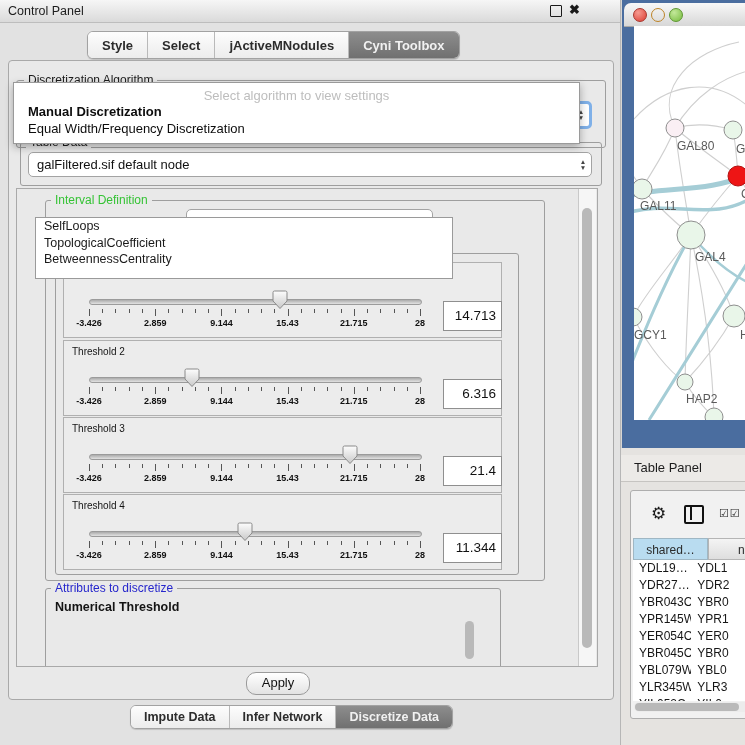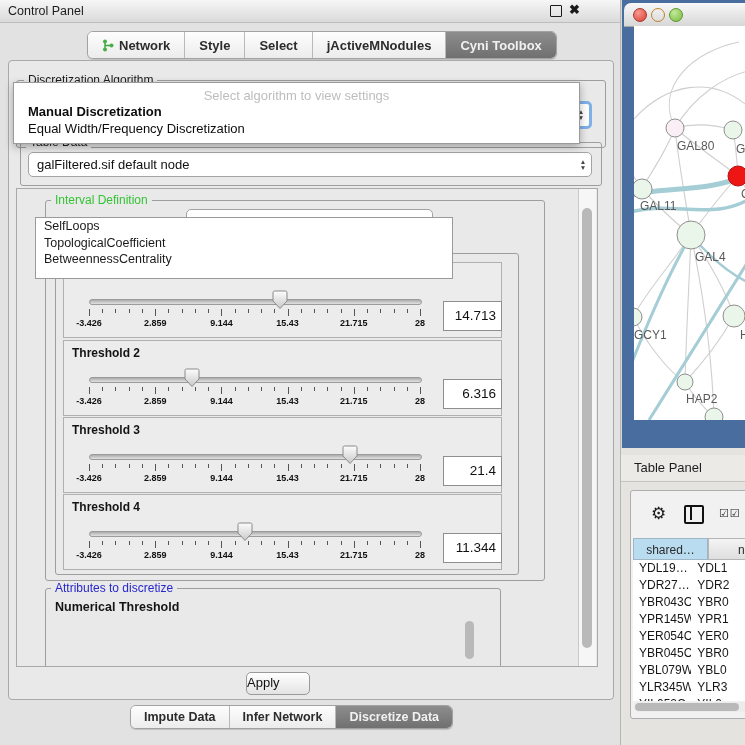--- a/index.html
+++ b/index.html
@@ -40,34 +40,34 @@
   #algo-popup{left:13px;top:82px;width:565px;height:60px;background:#fff;border:1px solid #9a9a9a;
      box-shadow:0 3px 8px rgba(0,0,0,.3);z-index:30;}
   #popup-hint{left:0;top:5px;width:100%;text-align:center;font-size:13px;color:#bdbdbd;}
   .popup-item{left:2px;width:560px;font-size:13px;color:#0d0d0d;padding-left:12px;}
   
   #viewport{left:16px;top:188px;width:580px;height:477px;background:#e9e9e9;border:1px solid #a9a9a9;overflow:hidden;}
   .vscroll-track{background:#f6f6f6;border-left:1px solid #c9c9c9;}
   .scroll-thumb{background:#b9b9b9;border-radius:6px;}
   
   .tbox{position:absolute;left:8px;width:437px;height:74px;background:#ececec;border:1px solid #b0b0b0;}
-  .tbox .tlabel{position:absolute;left:8px;top:5px;font-size:12px;font-weight:bold;color:#141414;}
+  .tbox .tlabel{position:absolute;left:8px;top:5px;font-size:10px;font-weight:normal;color:#141414;}
   .track{position:absolute;left:25px;top:36px;width:331px;height:4px;border:1px solid #9b9b9b;border-radius:3px;
      background:linear-gradient(#ababab,#e2e2e2);}
   .tick{position:absolute;width:1px;background:#555;}
   .ticklabel{position:absolute;top:55px;width:50px;margin-left:-25px;text-align:center;font-size:9px;font-weight:bold;color:#111;}
   .thumb{position:absolute;top:27px;margin-left:-8px;}
   .valbox{position:absolute;left:379px;top:38px;width:52px;height:28px;background:#fff;border:1px solid #8f8f8f;
      font-size:13.5px;color:#111;text-align:right;line-height:28px;padding-right:5px;box-sizing:content-box;}
   
   #attr-list{left:18px;top:28px;width:416px;height:60px;background:#fff;border:1px solid #9a9a9a;overflow:hidden;}
   .attr-item{font-size:12.5px;color:#1a1a1a;padding:1px 0 1px 8px;height:14.5px;}
   
   #apply-btn{left:246px;top:672px;width:62px;height:21px;background:linear-gradient(#ffffff,#e3e3e3);
-     border:1px solid #9a9a9a;border-radius:5px;font-size:13px;color:#111;text-align:left;line-height:20px;}
+     border:1px solid #9a9a9a;border-radius:10px;font-size:13px;color:#111;text-align:center;line-height:20px;}
   
   #net-window{left:622px;top:0;width:130px;height:448px;background:#4a6d9f;}
   #net-titlebar{left:2px;top:3px;width:128px;height:23px;background:linear-gradient(#f8f8f8,#d7d7d7);
      border-radius:7px 0 0 0;border-bottom:1px solid #a8a8a8;}
   .light{width:12px;height:12px;border-radius:50%;top:5px;}
   #net-canvas{left:12px;top:26px;width:118px;height:394px;background:#fff;overflow:hidden;}
   
   #right-lower{left:621px;top:448px;width:124px;height:297px;background:#e5e3e0;}
   #tp-header{left:0;top:7px;width:124px;height:26px;background:#eceae7;border-bottom:1px solid #c6c4c1;}
   #tp-title{left:13px;top:5px;font-size:13px;color:#1d1d1d;}
@@ -98,29 +98,20 @@
 </svg>
 
 <div id="cp-window" class="abs">
   <div id="cp-titlebar" class="abs">
     <div id="cp-title" class="abs">Control Panel</div>
     <div class="abs win-float"></div>
     <div class="abs win-close">✖</div>
   </div>
 
   <div id="tabbar" class="abs seg-group">
-      <div class="seg">
-        <svg width="12" height="13" viewBox="0 0 12 13">
-          <path d="M3,3 V10 M3,6.5 H9" stroke="#3aa33a" stroke-width="1.4" fill="none"></path>
-          <circle cx="3" cy="2.5" r="2" fill="#46b046"></circle>
-          <circle cx="3" cy="10.5" r="2" fill="#46b046"></circle>
-          <circle cx="9.5" cy="6.5" r="2" fill="#46b046"></circle>
-        </svg>
-        <span>Network</span>
-      </div>
       <div class="seg">
         <span>Style</span>
       </div>
       <div class="seg">
         <span>Select</span>
       </div>
       <div class="seg">
         <span>jActiveMNodules</span>
       </div>
       <div class="seg sel">

